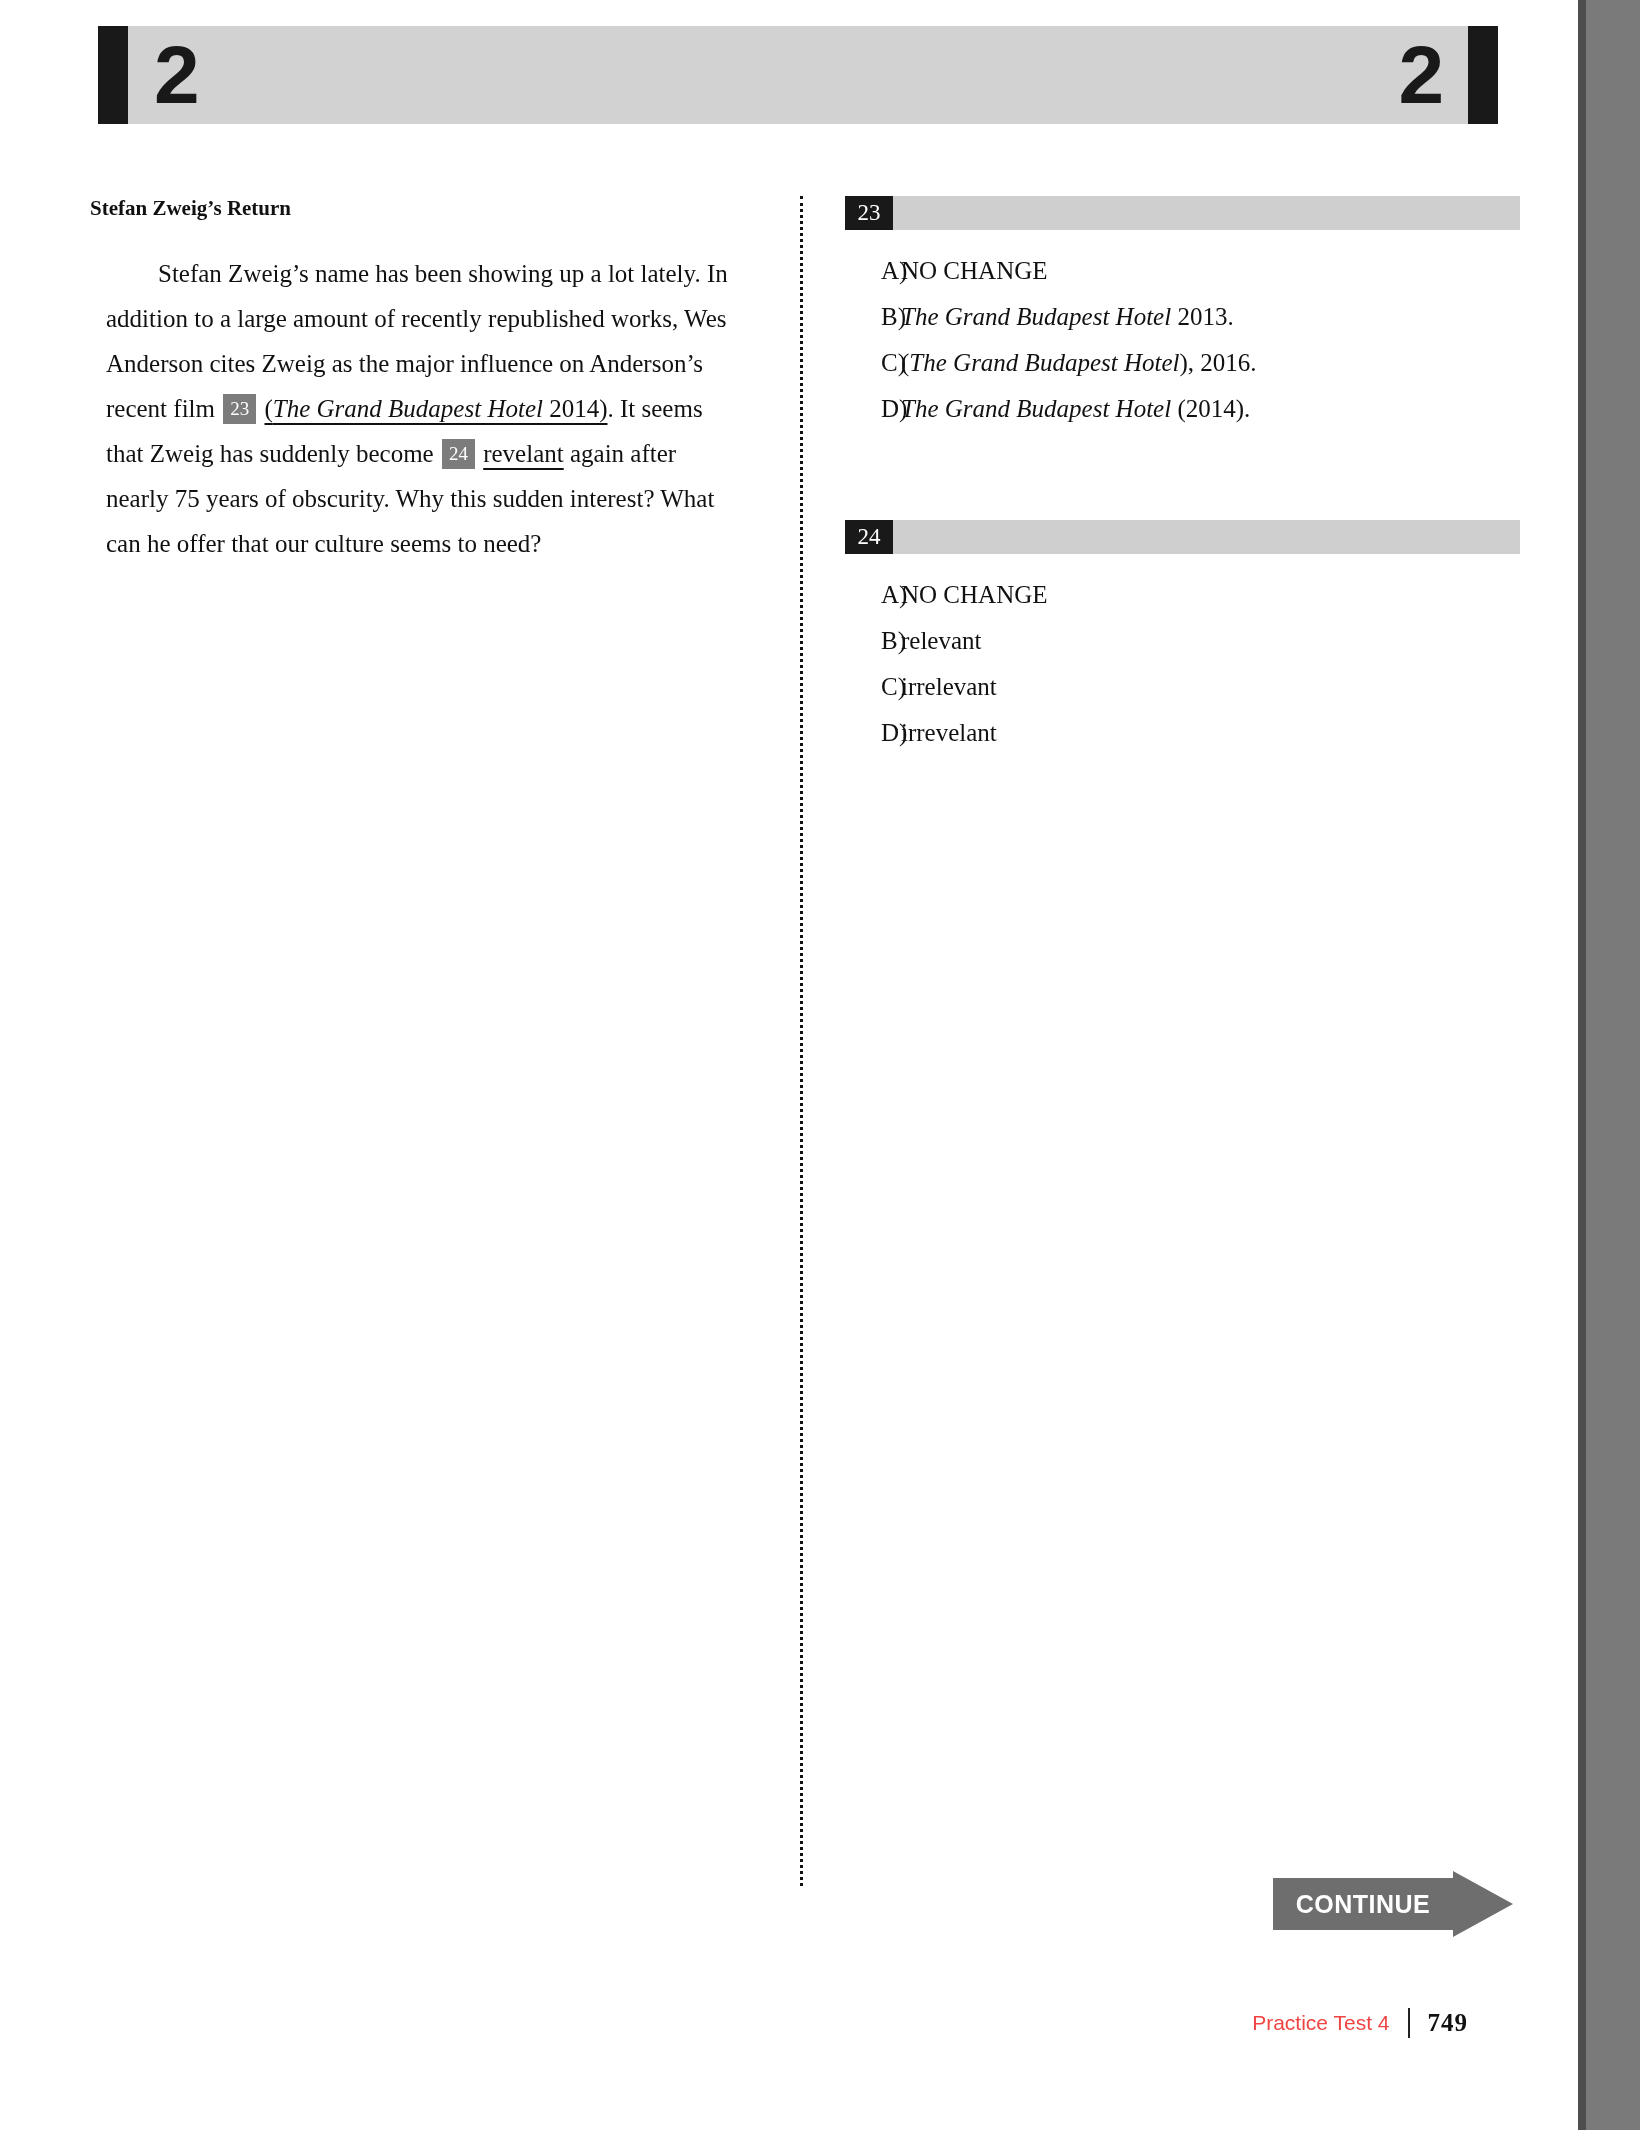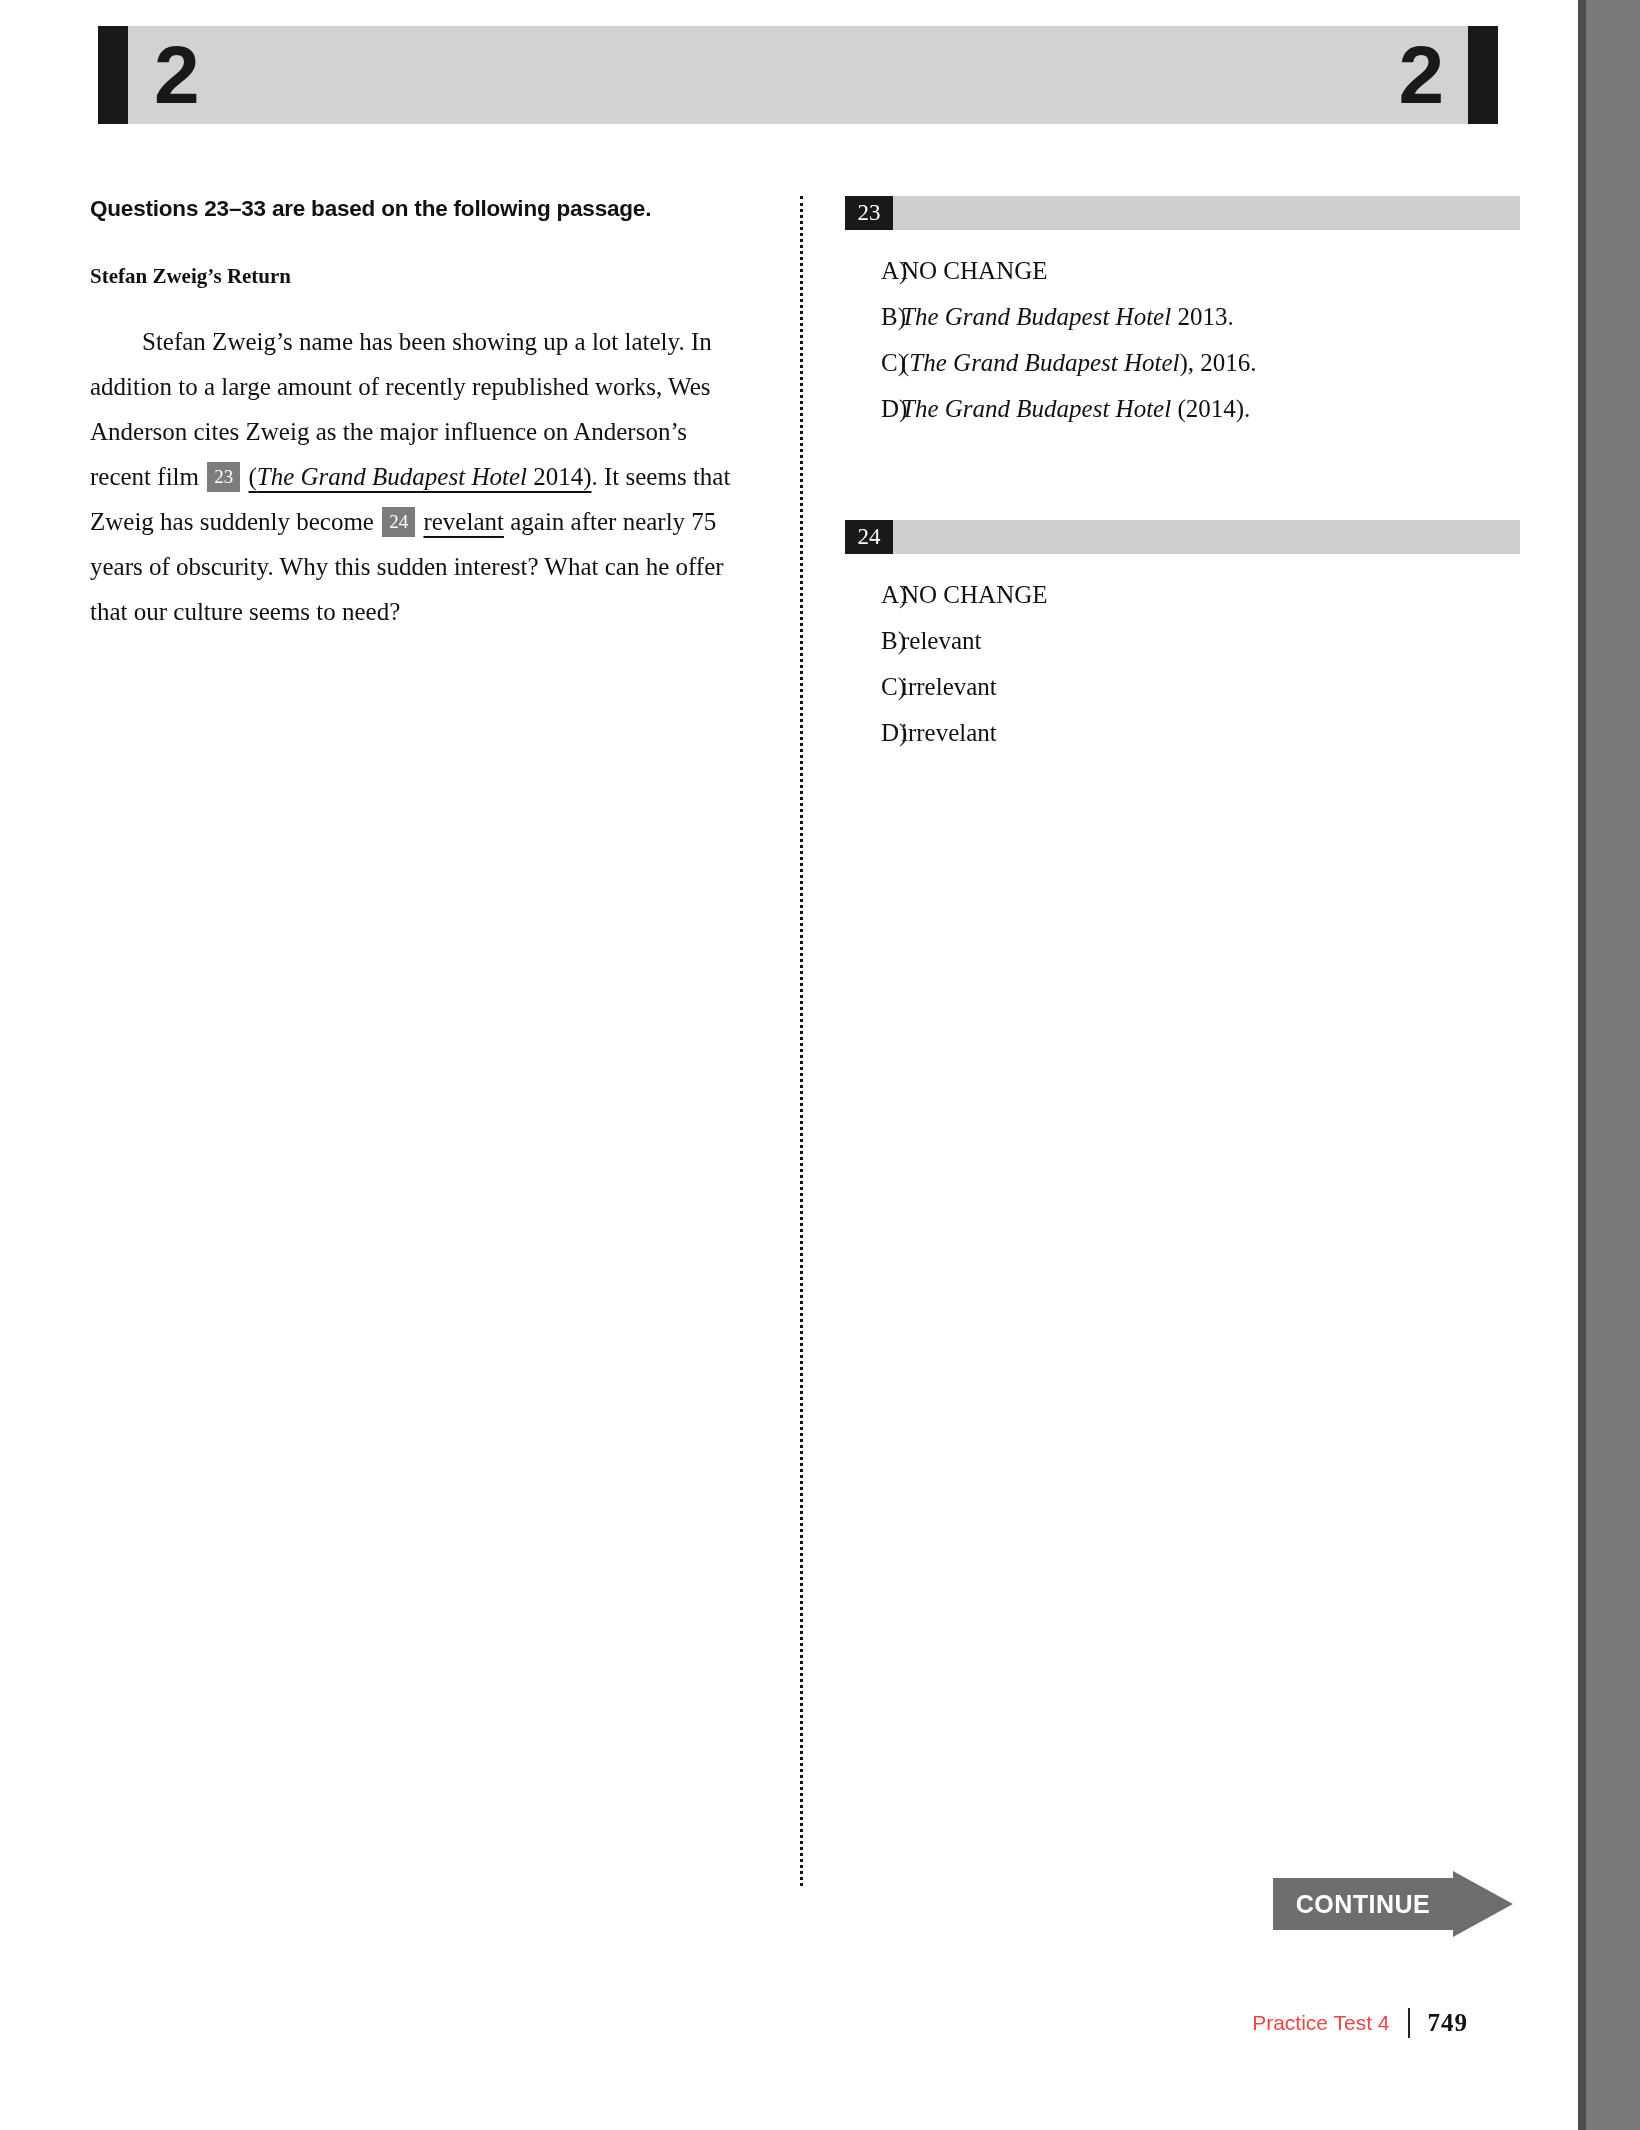--- a/index.html
+++ b/index.html
@@ -121,21 +121,21 @@
     font-size: 21px;
     color: #111111;
     margin: 0 0 30px 0;
   }
   #passage-body {
     font-family: "Liberation Serif", serif;
     font-size: 25px;
     line-height: 45px;
     color: #111111;
     text-align: left;
-    margin: 0;
+    margin: 16px;
   }
   #passage-body .indent { display: inline-block; width: 52px; }
   .marker {
     display: inline-block;
     background: #7c7c7c;
     color: #ffffff;
     font-family: "Liberation Serif", serif;
     font-size: 19px;
     line-height: 1;
     padding: 5px 7px 6px 7px;
@@ -264,21 +264,20 @@
     <div class="hdr-tab right"></div>
     <div class="hdr-num left">2</div>
     <div class="hdr-num right">2</div>
   </div>
 
   <div id="body-area">
 
     <div id="col-divider"></div>
 
     <div id="left-col">
-      <div id="questions-line">Questions 23–33 are based on the following passage.</div>
 
       <div id="passage-title">Stefan Zweig’s Return</div>
 
       <p id="passage-body">
         <span class="indent"></span><span>Stefan Zweig’s name has been showing up a lot lately. In addition to a large amount of recently republished works, Wes Anderson cites Zweig as the major influence on Anderson’s recent film </span><span class="marker">23</span> <span class="ul"><span>(</span><span class="it">The Grand Budapest Hotel</span><span> 2014)</span></span><span>. It seems that Zweig has suddenly become </span><span class="marker">24</span> <span class="ul">revelant</span><span> again after nearly 75 years of obscurity. Why this sudden interest? What can he offer that our culture seems to need?</span>
       </p>
     </div>
 
     <div id="right-col">
 

